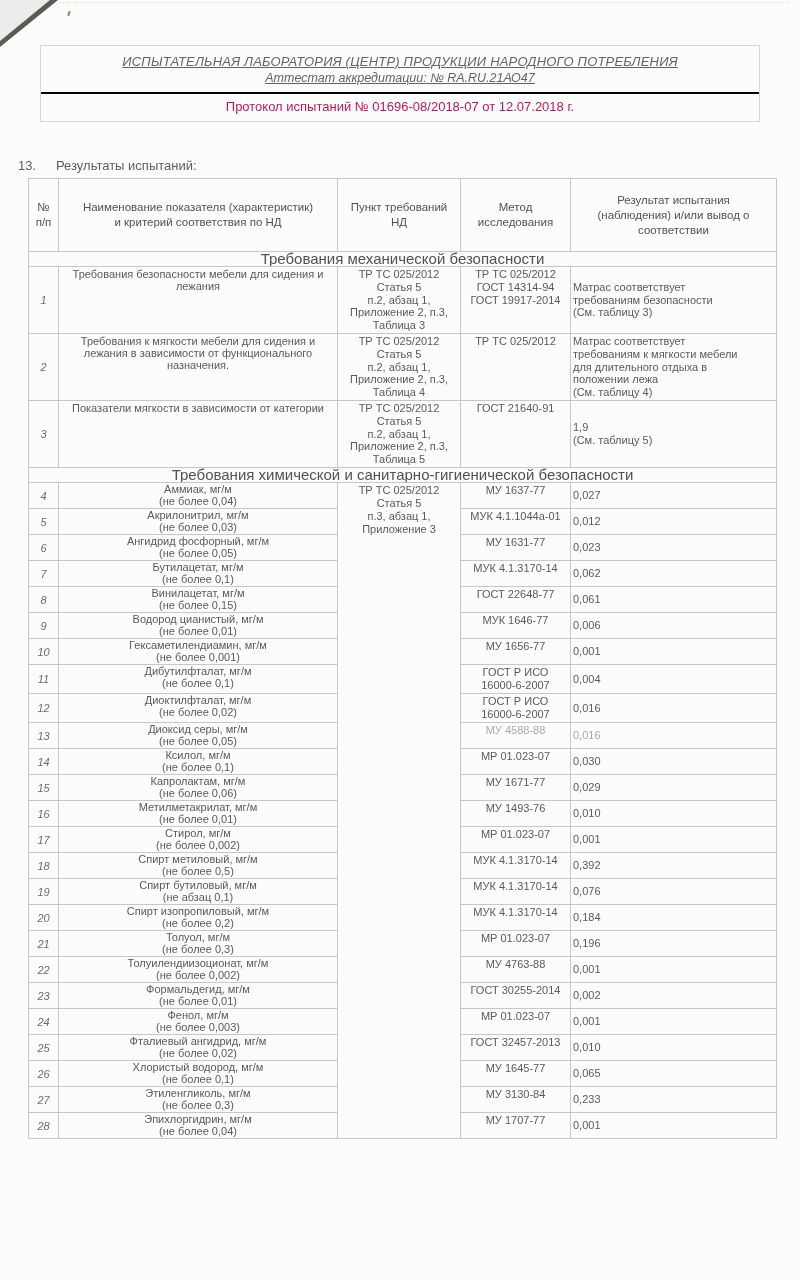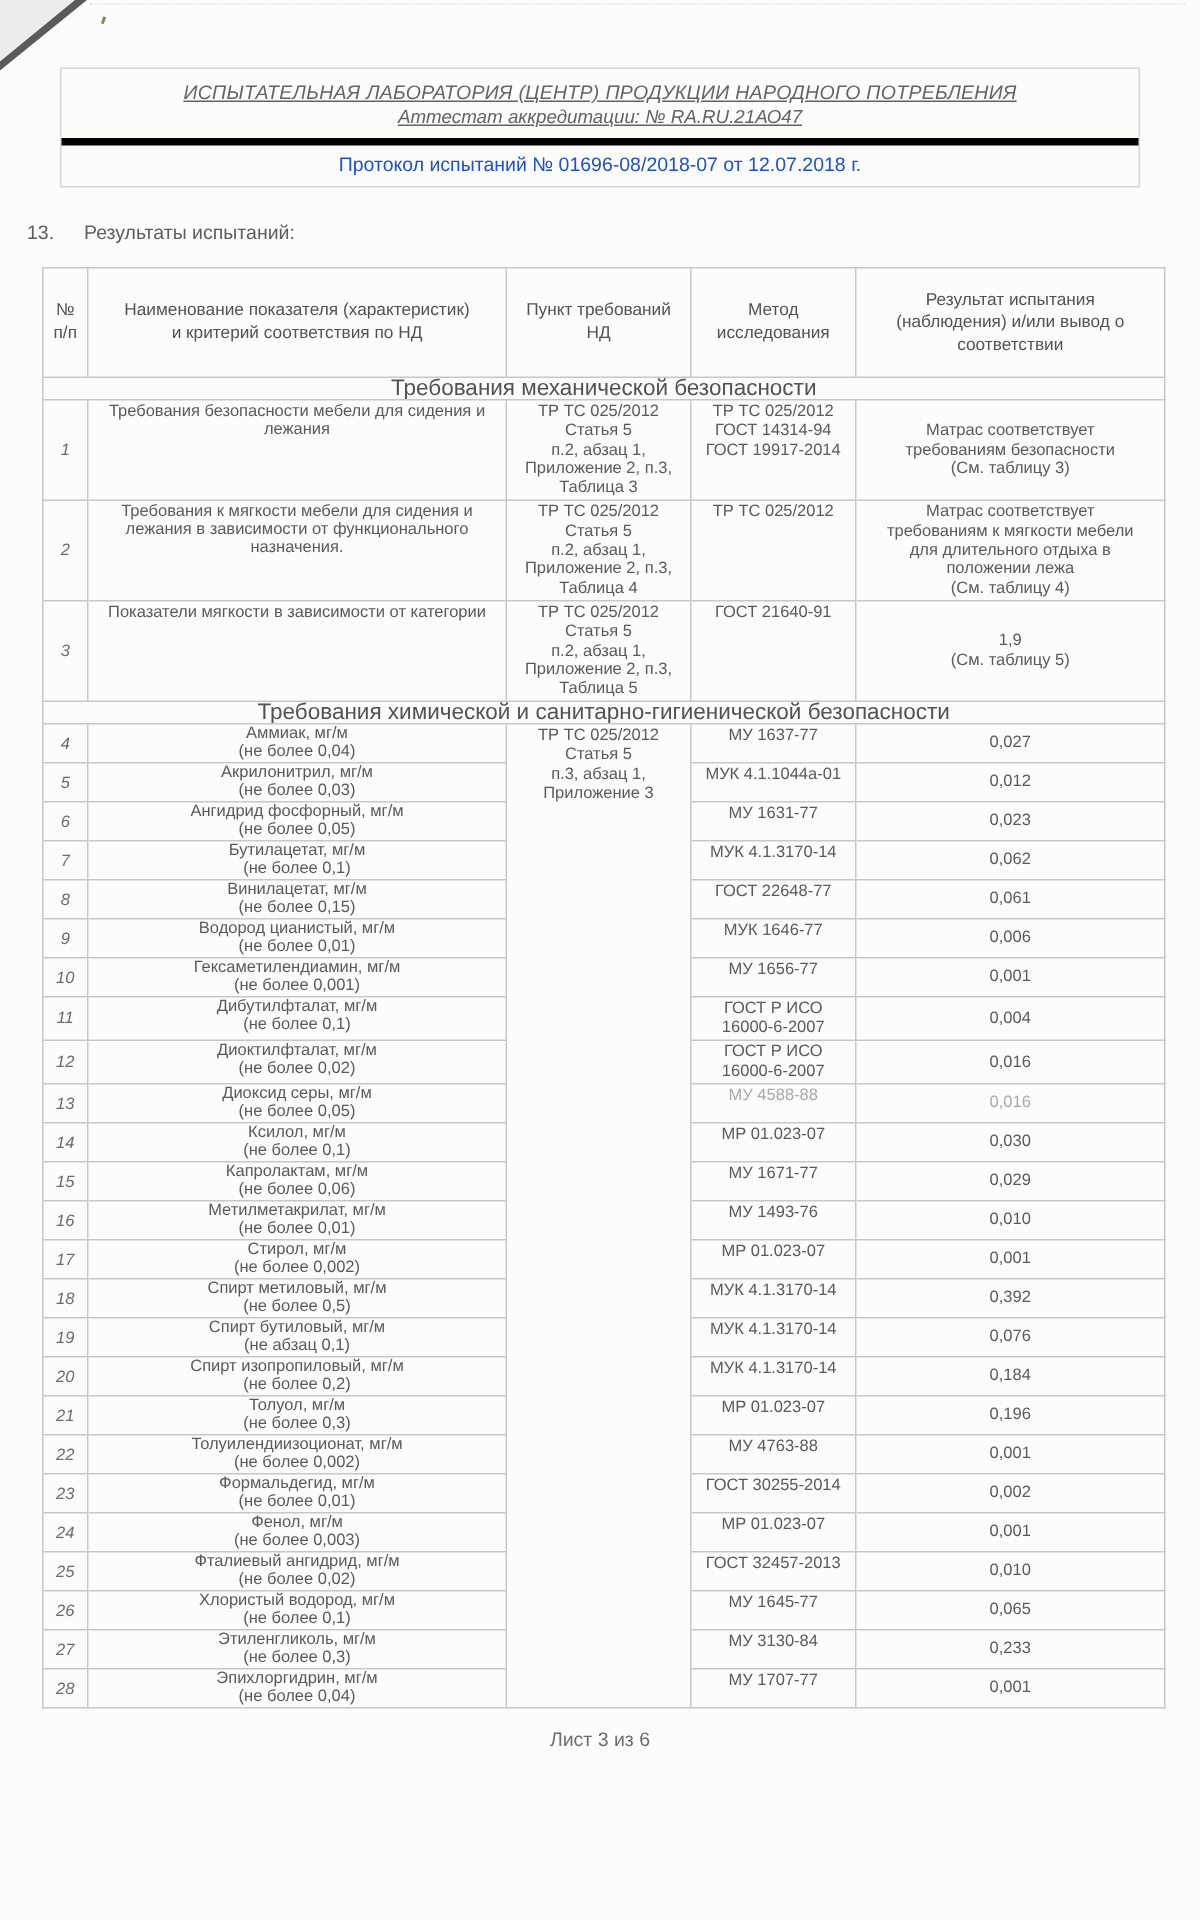--- a/index.html
+++ b/index.html
@@ -20,26 +20,26 @@
 
   
   .header-box{
     position:absolute;left:40px;top:45px;width:718px;
     border:1px solid #d6d6d3;background:transparent;
   }
   .lab-block{padding:7px 10px 5px 10px;text-align:center;font-style:italic;color:#636360;text-decoration:underline;}
   .lab-line{font-size:13px;line-height:17px;letter-spacing:.2px;}
   .attestat-line{font-size:12.5px;line-height:17px;}
   .protocol-row{
-    border-top:5px solid #000000;text-align:center;
-    font-size:13px;line-height:16px;color:#1d4ed8;padding:5px 0 6px 0;
+    border-top:2px solid #000000;text-align:center;
+    font-size:13px;line-height:16px;color:#be185d;padding:5px 0 6px 0;
   }
 
   
-  .results-heading{position:absolute;left:18px;top:147px;font-size:13px;color:#5d5d5a;}
+  .results-heading{position:absolute;left:18px;top:158px;font-size:13px;color:#5d5d5a;}
   .results-heading .no{display:inline-block;width:38px;}
 
   
   table.results{
     position:absolute;left:28px;top:178px;width:748px;
     border-collapse:collapse;table-layout:fixed;
     font-size:11px;color:#5a5a58;
   }
   table.results th,table.results td{
     border:1px solid #c7c7c4;
@@ -53,21 +53,21 @@
   }
   td.section-title-cell{
     height:12px;text-align:center;font-size:15px;line-height:12px;
     padding-left:2px;color:#525250;
   }
   td.num{font-style:italic;text-align:center;vertical-align:middle;color:#6b6b68;}
   td.name{text-align:center;vertical-align:top;padding:2px 4px 1px 18px;line-height:12px;}
   td.punkt{text-align:center;vertical-align:middle;line-height:12.8px;}
   td.punkt-shared{text-align:center;vertical-align:top;padding-top:4px;line-height:13px;}
   td.method{text-align:center;vertical-align:top;padding-top:2px;line-height:13px;}
-  td.result{text-align:center;vertical-align:middle;line-height:12.8px;margin-top:14px;}
+  td.result{vertical-align:middle;line-height:12.8px;margin-top:14px;}
   tr.mech-row td{height:64px;}
   tr.chem-row td{height:23px;}
   tr.chem-row td.name{line-height:11.5px;padding-top:1px;}
   .light{color:#a9a9a6;}
 
   .footer-line{position:absolute;left:0;top:1152px;width:800px;text-align:center;
     font-size:13px;color:#6e6e6b;}
 </style>
 </head>
 <body>
@@ -342,15 +342,14 @@
         <tr class="chem-row">
           <td class="num">28</td>
           <td class="name">Эпихлоргидрин, мг/м
 (не более 0,04)</td>
           <td class="method">МУ 1707-77</td>
           <td class="result">0,001</td>
         </tr>
       </tbody>
   </table>
 
-  <div class="footer-line">Лист 3 из 6</div>
 
 </div>
 
 </body></html>

